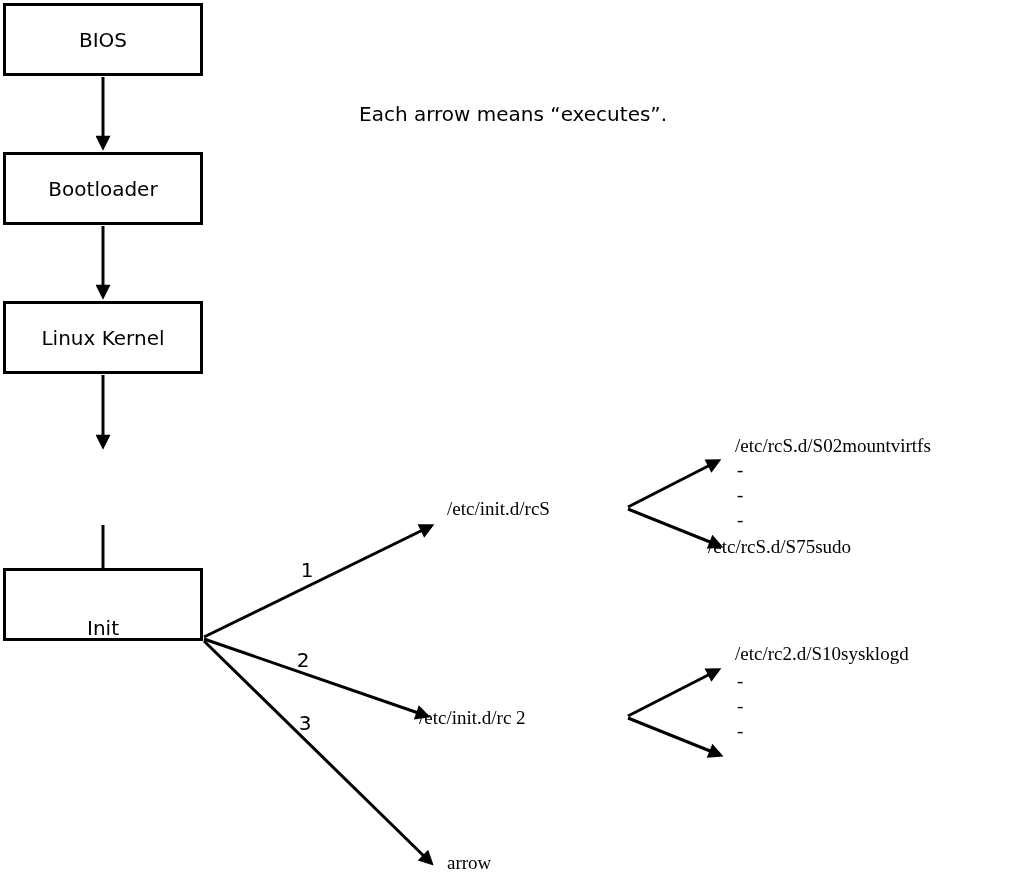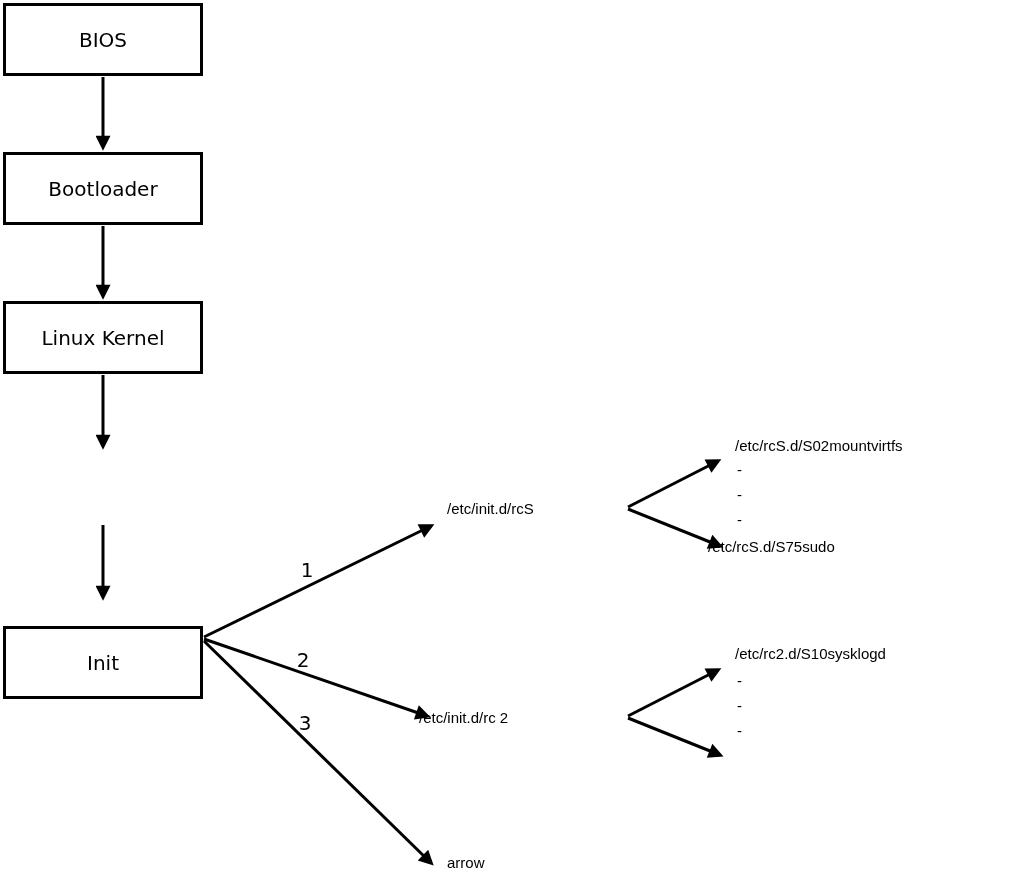--- a/index.html
+++ b/index.html
@@ -33,21 +33,21 @@
     display: flex;
     align-items: center;
     justify-content: center;
     font-size: 20px;
     line-height: 1;
   }
   .box-bios       { top: 3px;   }
   .box-bootloader { top: 152px; text-align: right; }
   .box-kernel     { top: 301px; }
   .box-initramfs  { top: 451px; }
-  .box-init       { top: 626px; }
+  .box-init       { top: 568px; align-items: flex-end; }
   .caption {
     position: absolute;
     left: 359px;
     top: 114px;
     transform: translateY(-50%);
     font-size: 20px;
     line-height: 1;
     white-space: nowrap;
   }
   .edge-num {
@@ -55,22 +55,22 @@
     transform: translate(-50%, -50%);
     font-size: 20px;
     line-height: 1;
   }
   .num-1 { left: 307px; top: 570px; }
   .num-2 { left: 303px; top: 660px; }
   .num-3 { left: 305px; top: 723px; }
   .mono {
     position: absolute;
     transform: translateY(-50%);
-    font-family: Liberation Sans, sans-serif;
-    font-size: 15px;
+    font-family: Liberation Serif, serif;
+    font-size: 19px;
     line-height: 1;
     white-space: pre;
   }
   .lbl-rcs        { left: 447px; top: 508px; }
   .lbl-rc2        { left: 419px; top: 717px; }
   .lbl-getty      { left: 447px; top: 862px; }
   .lbl-rcs-first  { left: 735px; top: 445px; }
   .dash-rcs-1     { left: 737px; top: 469px; }
   .dash-rcs-2     { left: 737px; top: 494px; }
   .dash-rcs-3     { left: 737px; top: 519px; }
@@ -116,20 +116,21 @@
   <div class="node-box box-bootloader">
     <span>Bootloader</span>
   </div>
   <div class="node-box box-kernel">
     <span>Linux Kernel</span>
   </div>
   <div class="node-box box-init">
     <span>Init</span>
   </div>
 
+  <div class="caption">Each arrow means “executes”.</div>
 
   <div class="edge-num num-1">1</div>
   <div class="edge-num num-2">2</div>
   <div class="edge-num num-3">3</div>
 
   <div class="mono lbl-rcs">/etc/init.d/rcS</div>
   <div class="mono lbl-rc2">/etc/init.d/rc 2</div>
   <div class="mono lbl-getty">arrow</div>
 
   <div class="mono lbl-rcs-first">/etc/rcS.d/S02mountvirtfs</div>

